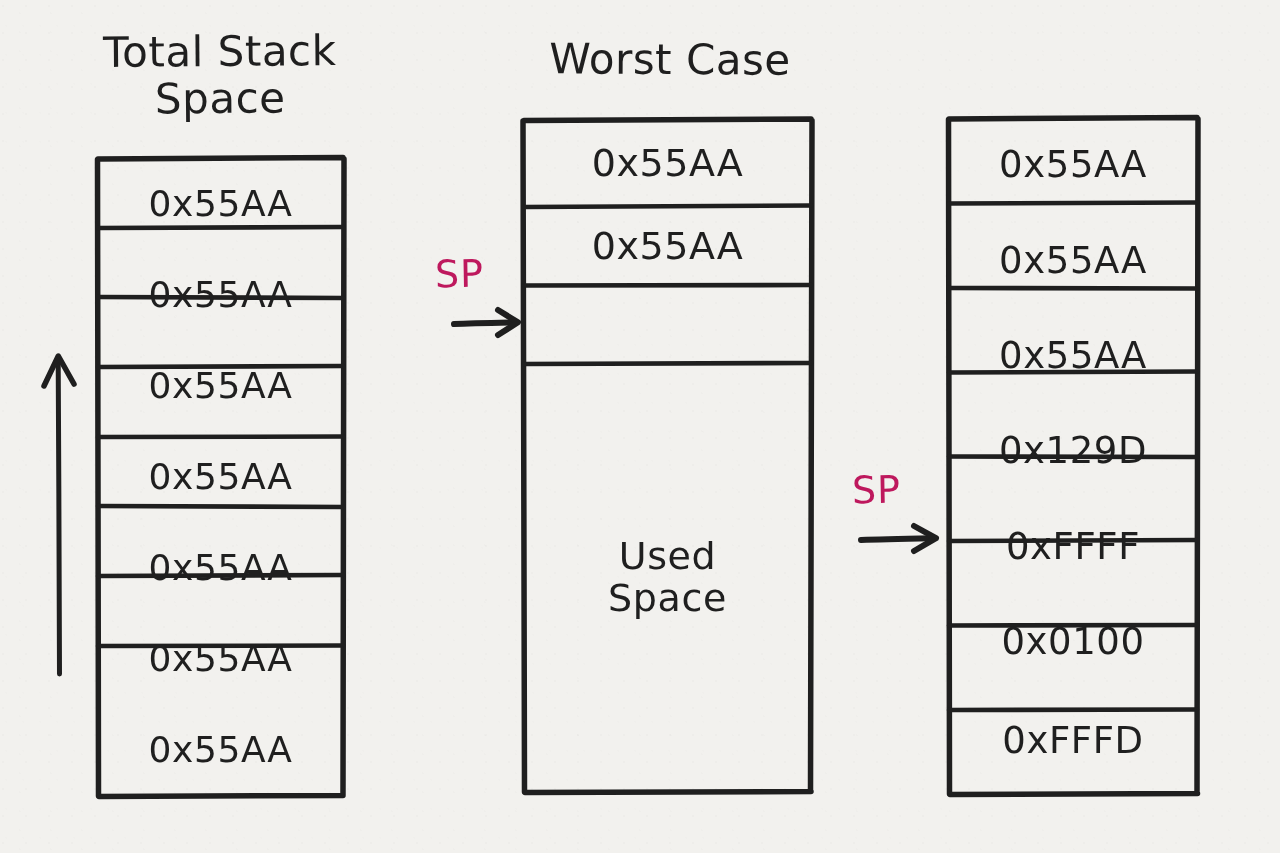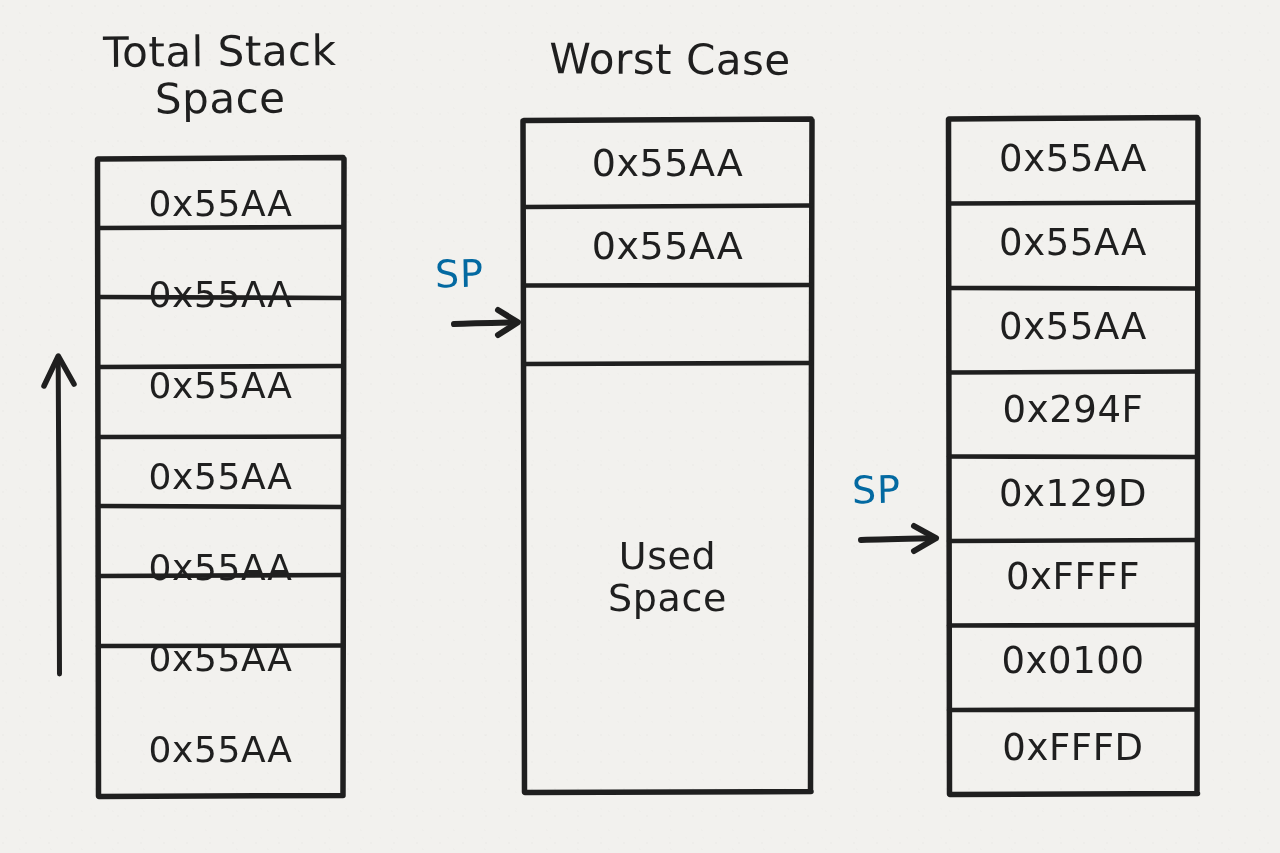--- a/index.html
+++ b/index.html
@@ -91,21 +91,21 @@
   #col-later { left: 948px; top: 118px; width: 250px; height: 675px; }
 
   #col-total .cell { font-size: 36px; }
   #col-worst .cell { font-size: 38px; }
   #col-later .cell { font-size: 37px; }
 
   
   .sp-label {
     position: absolute;
     font-size: 38px;
-    color: #0369a1;
+    color: #be185d;
     letter-spacing: 1px;
     transform: rotate(-1deg);
   }
   #sp-worst-label { left: 435px; top: 252px; }
   #sp-later-label { left: 852px; top: 468px; }
 
   .arrow-svg { position: absolute; overflow: visible; pointer-events: none; }
   #sp-worst-arrow { left: 448px; top: 300px; width: 80px; height: 46px; }
   #sp-later-arrow { left: 856px; top: 516px; width: 90px; height: 46px; }
   #growth-arrow   { left: 34px;  top: 340px; width: 54px; height: 340px; }
@@ -171,21 +171,20 @@
       <path class="ink" stroke-width="4.6" d="M9,262.5 L257,261.5"></path>
       <path class="ink" stroke-width="4.6" d="M9,346.5 L257,347"></path>
       <path class="ink" stroke-width="4.6" d="M9,431 L257,430"></path>
       <path class="ink" stroke-width="4.6" d="M9,515.5 L257,515"></path>
       <path class="ink" stroke-width="4.6" d="M9,600 L257,599.5"></path>
     </svg>
     <div class="cells">
       <div class="cell" style="flex:1"><span class="cell-text">0x55AA</span></div>
       <div class="cell" style="flex:1"><span class="cell-text">0x55AA</span></div>
       <div class="cell" style="flex:1"><span class="cell-text">0x55AA</span></div>
-      <div class="cell" style="flex:1"><span class="cell-text">0x294F</span></div>
       <div class="cell" style="flex:1"><span class="cell-text">0x129D</span></div>
       <div class="cell" style="flex:1"><span class="cell-text">0xFFFF</span></div>
       <div class="cell" style="flex:1"><span class="cell-text">0x0100</span></div>
       <div class="cell" style="flex:1.08"><span class="cell-text">0xFFFD</span></div>
     </div>
   </div>
 
   <div class="sp-label" id="sp-worst-label">SP</div>
   <svg class="arrow-svg" id="sp-worst-arrow" viewBox="0 0 80 46">
     <path class="ink" stroke-width="6" d="M6,24 C22,23.2 44,22.8 66,22.4"></path>

